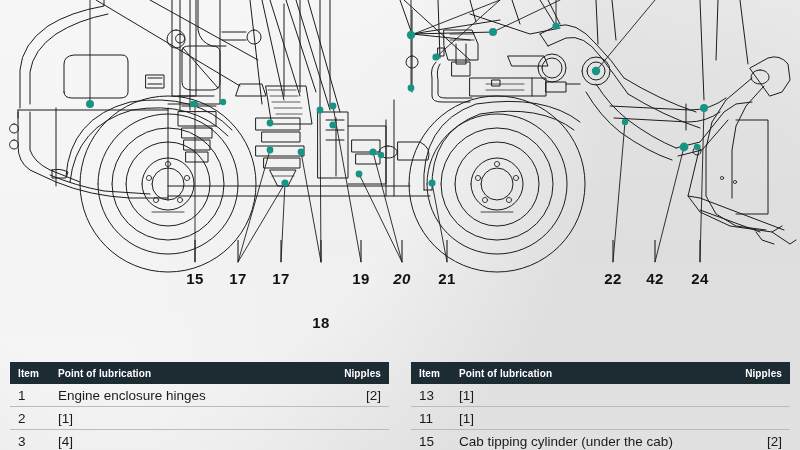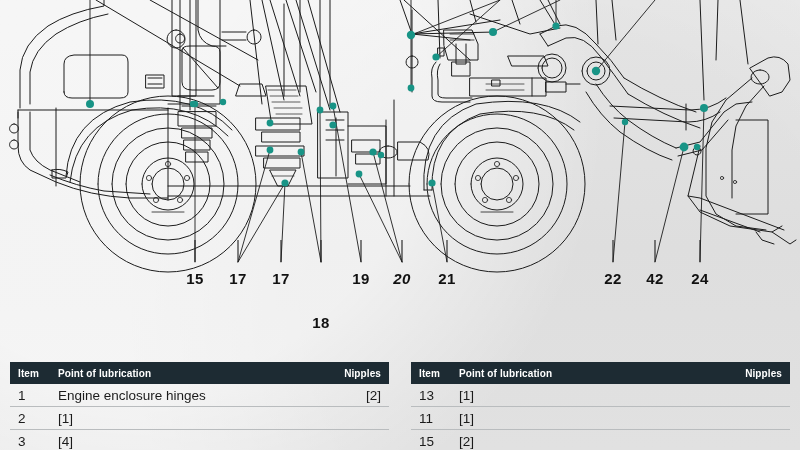--- a/index.html
+++ b/index.html
@@ -357,17 +357,18 @@
     <div class="trow">
       <span class="c-item">13</span>
       <span class="c-nip">[1]</span>
     </div>
     <div class="trow">
       <span class="c-item">11</span>
       <span class="c-nip">[1]</span>
     </div>
     <div class="trow">
       <span class="c-item">15</span>
+      <span class="c-desc">Cab tipping cylinder (under the cab)</span>
       <span class="c-nip">[2]</span>
     </div>
   </div>
 
 </div>
 
 </body></html>

